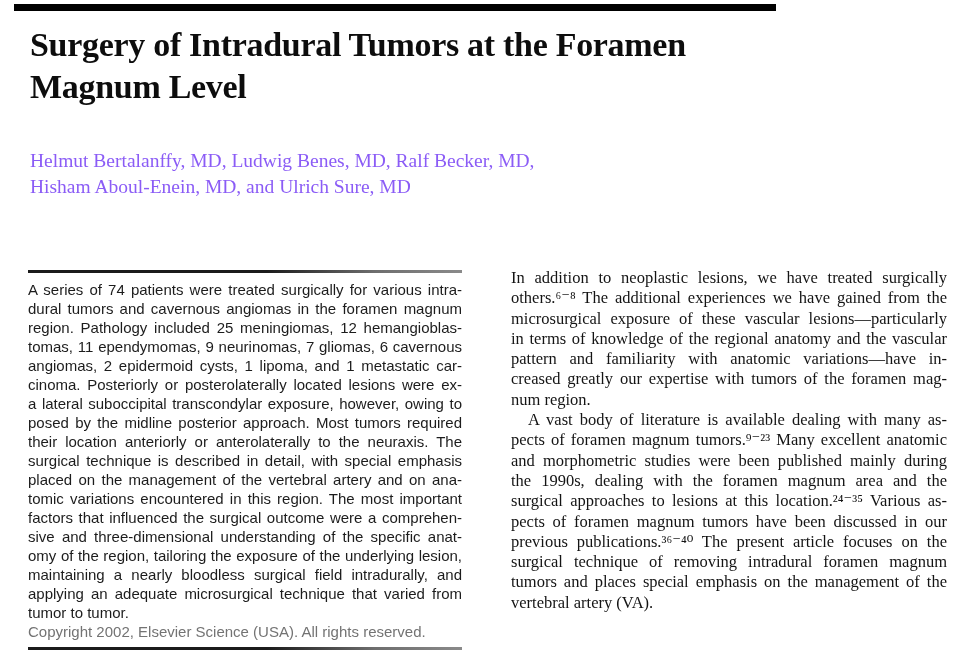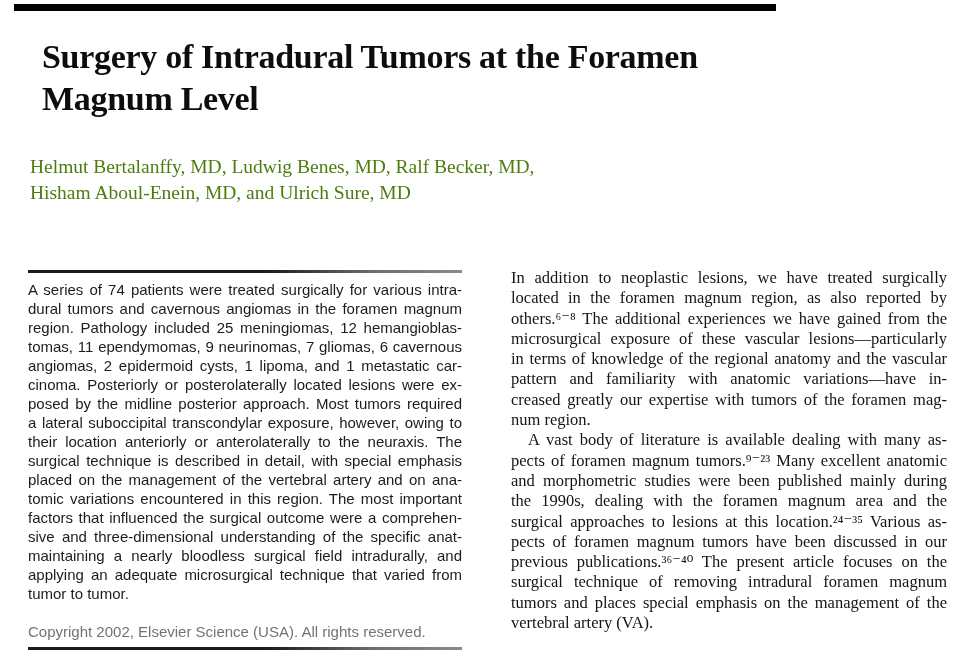--- a/index.html
+++ b/index.html
@@ -22,37 +22,37 @@
     top: 4px;
     width: 762px;
     height: 7px;
     background: #000000;
   }
   .title {
     position: absolute;
     left: 30px;
     top: 24px;
     width: 810px;
-    margin: 12px;
+    margin: 0;
     font-family: "Liberation Serif", "DejaVu Serif", serif;
     font-weight: bold;
     font-size: 34px;
     line-height: 42px;
     letter-spacing: -0.3px;
     color: #0d0d0d;
     white-space: pre-line;
   }
   .authors {
     position: absolute;
     left: 30px;
-    top: 154px;
+    top: 148px;
     width: 700px;
     font-size: 19.5px;
     line-height: 26px;
-    color: #4d7c0f;
+    color: #8b5cf6;
     white-space: pre-line;
   }
   .rule {
     position: absolute;
     left: 28px;
     width: 434px;
     height: 3px;
     background: linear-gradient(to right, #1b1b1b 0%, #1b1b1b 55%, #6e6e6e 80%, #8a8a8a 100%);
   }
   .rule.abstract-top { top: 270px; }
@@ -113,41 +113,41 @@
 
   <div class="rule abstract-top"></div>
 
   <div class="abstract-text">
       <div class="line">A series of 74 patients were treated surgically for various intra-</div>
       <div class="line">dural tumors and cavernous angiomas in the foramen magnum</div>
       <div class="line">region. Pathology included 25 meningiomas, 12 hemangioblas-</div>
       <div class="line">tomas, 11 ependymomas, 9 neurinomas, 7 gliomas, 6 cavernous</div>
       <div class="line">angiomas, 2 epidermoid cysts, 1 lipoma, and 1 metastatic car-</div>
       <div class="line">cinoma. Posteriorly or posterolaterally located lesions were ex-</div>
+      <div class="line">a lateral suboccipital transcondylar exposure, however, owing to</div>
       <div class="line">posed by the midline posterior approach. Most tumors required</div>
-      <div class="line">a lateral suboccipital transcondylar exposure, however, owing to</div>
       <div class="line">their location anteriorly or anterolaterally to the neuraxis. The</div>
       <div class="line">surgical technique is described in detail, with special emphasis</div>
       <div class="line">placed on the management of the vertebral artery and on ana-</div>
       <div class="line">tomic variations encountered in this region. The most important</div>
       <div class="line">factors that influenced the surgical outcome were a comprehen-</div>
       <div class="line">sive and three-dimensional understanding of the specific anat-</div>
+      <div class="line">omy of the region, tailoring the exposure of the underlying lesion,</div>
       <div class="line">maintaining a nearly bloodless surgical field intradurally, and</div>
       <div class="line">applying an adequate microsurgical technique that varied from</div>
       <div class="line last-line">tumor to tumor.</div>
     </div>
 
   <div class="copyright">Copyright 2002, Elsevier Science (USA). All rights reserved.</div>
 
   <div class="rule abstract-bottom"></div>
 
   <div class="body-col">
     <div class="para">
         <div class="line">In addition to neoplastic lesions, we have treated surgically</div>
-        <div class="line">located in the foramen magnum region, as also reported by</div>
         <div class="line">others.⁶⁻⁸ The additional experiences we have gained from the</div>
         <div class="line">microsurgical exposure of these vascular lesions—particularly</div>
         <div class="line">in terms of knowledge of the regional anatomy and the vascular</div>
         <div class="line">pattern and familiarity with anatomic variations—have in-</div>
         <div class="line">creased greatly our expertise with tumors of the foramen mag-</div>
         <div class="line last-line">num region.</div>
       </div>
     <div class="para indent-first">
         <div class="line">A vast body of literature is available dealing with many as-</div>
         <div class="line">pects of foramen magnum tumors.⁹⁻²³ Many excellent anatomic</div>

